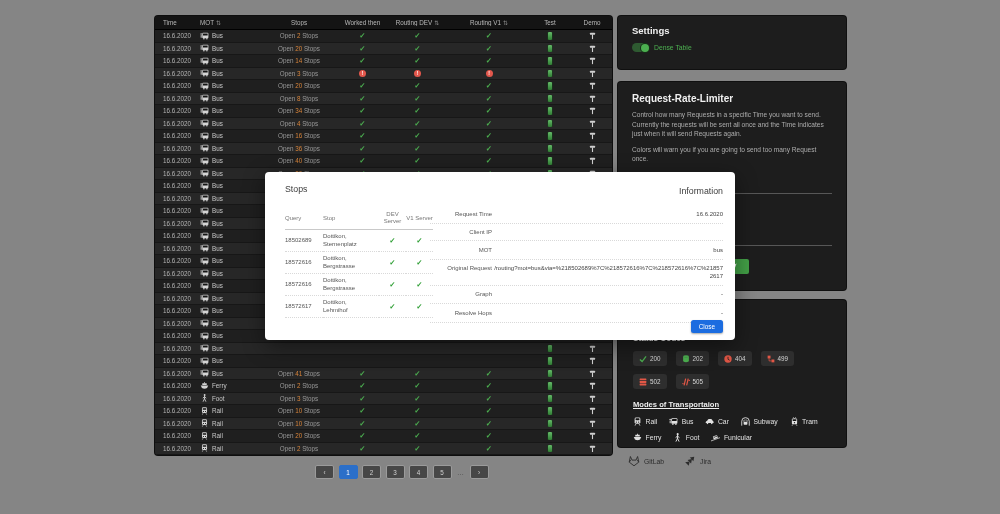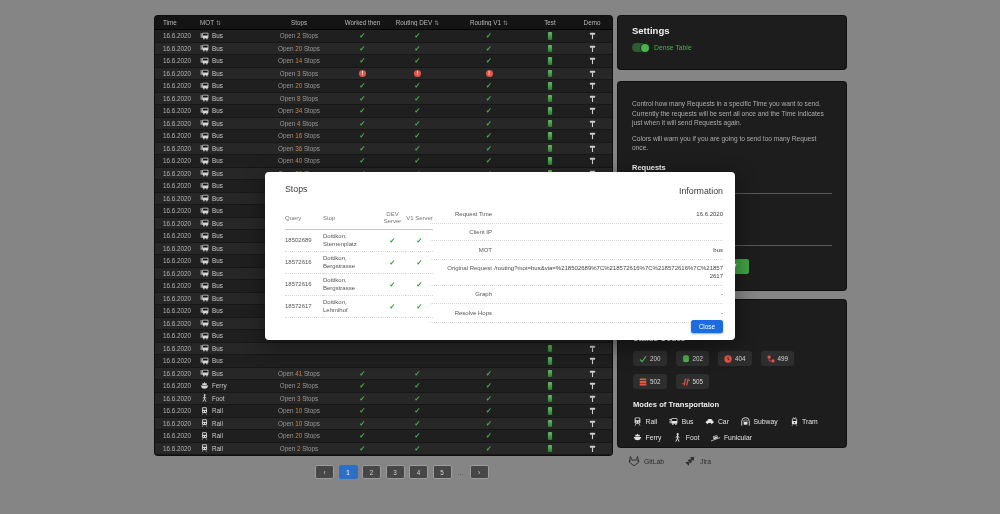--- a/index.html
+++ b/index.html
@@ -64,21 +64,21 @@
             border-radius:2px;display:flex;align-items:center;justify-content:center;color:#fff;cursor:pointer;}
   .send-btn .sicon{width:8px;height:8px;}
 
   #status-card{top:300px;height:147px;padding:10px 15px;}
   #status-title{margin-top:24px;font-size:8.2px;}
   .chips{display:flex;flex-wrap:wrap;gap:8px 9px;margin-top:8px;}
   .chip{display:inline-flex;align-items:center;gap:3px;background:#2e2e2e;border-radius:3px;
         padding:3.5px 6px;font-size:6.3px;color:#d6d6d6;cursor:pointer;}
   .cicon{width:8px;height:8px;display:inline-flex;flex:none;}
   .ic-green{color:#4caf50;} .ic-red{color:#e25746;}
-  .modes-title{font-size:7.6px;font-weight:bold;color:#ededed;margin:11px 0 0;}
+  .modes-title{font-size:7.6px;font-weight:bold;color:#ededed;margin:11px 0 0;text-decoration:underline;}
   .modes{display:flex;flex-wrap:wrap;column-gap:12px;row-gap:7px;margin-top:8px;}
   .mode{display:inline-flex;align-items:center;gap:3.5px;font-size:6.8px;color:#e2e2e2;cursor:pointer;}
   .micon2{width:9px;height:9px;display:inline-flex;color:#e0e0e0;flex:none;}
 
   
   .footer{position:absolute;left:628px;top:455px;display:flex;gap:20px;align-items:center;}
   .flink{display:inline-flex;gap:4px;align-items:center;color:#2c2c2c;font-size:6.8px;cursor:pointer;}
   .flink .ficon{width:12px;height:12px;display:inline-flex;}
 
   
@@ -1350,20 +1350,21 @@
     <div class="card-title">Settings</div>
     <div class="toggle-row">
       <span class="toggle">
           <span class="knob"></span>
         </span>
       <span class="toggle-label">Dense Table</span>
     </div>
   </div>
 
   <div class="card" id="limiter-card">
+    <div class="card-title" style="font-size:10px;">Request-Rate-Limiter</div>
     <p class="para">Control how many Requests in a specific Time you want to send. Currently the requests will be sent all once and the Time indicates just when it will send Requests again.</p>
     <p class="para">Colors will warn you if you are going to send too many Request once.</p>
     <div class="sub-title">Requests</div>
     <div class="input-line line1"></div>
     <div class="input-line line2"></div>
     <button class="send-btn">
       <span class="sicon">
         <svg viewBox="0 0 10 10">
             <path d="M0.5 4.2 L9.5 0.5 L6.2 9.5 L4.6 5.6 Z"></path>
           </svg>

